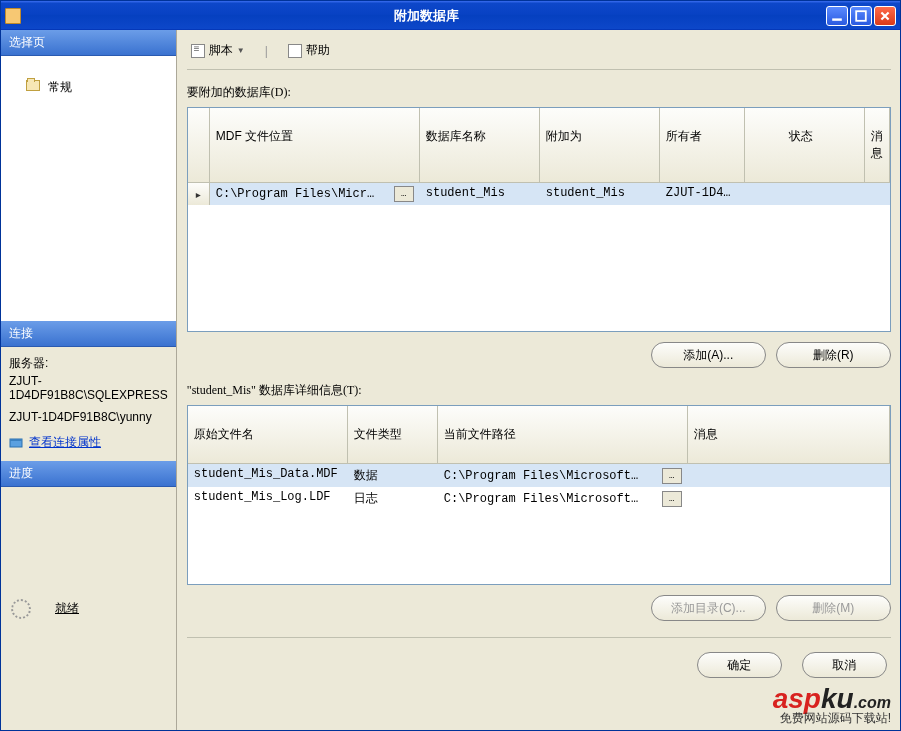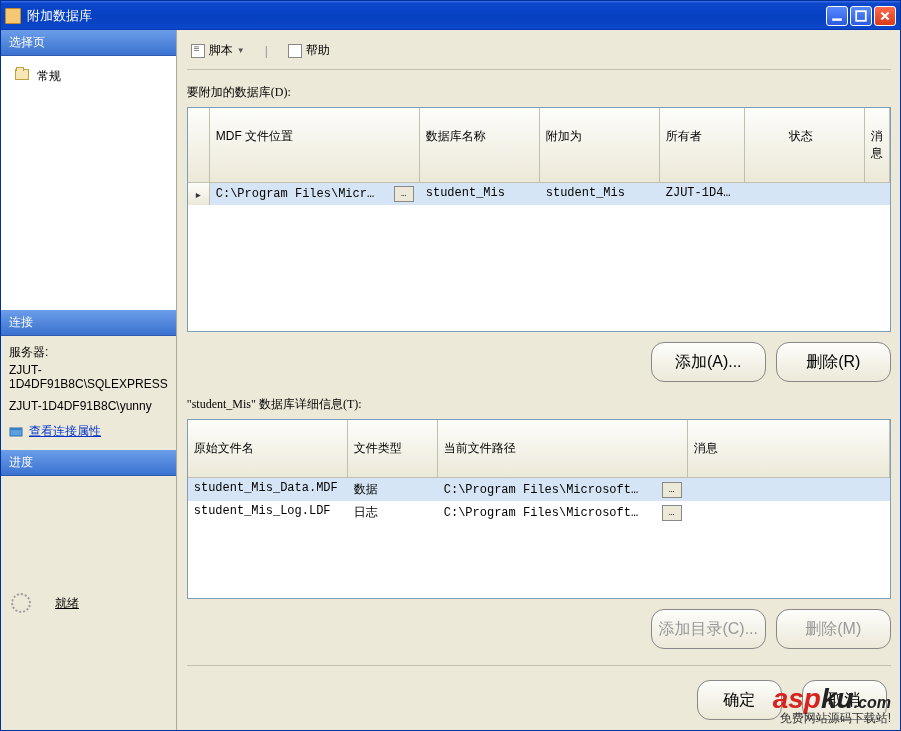--- a/index.html
+++ b/index.html
@@ -9,37 +9,37 @@
       background: #fff;
       width: 901px;
       height: 731px;
       overflow: hidden;
       position: relative;
     }
     .window { width: 901px; height: 731px; border: 1px solid #003399; display: flex; flex-direction: column; }
     .titlebar {
       height: 29px;
       background: linear-gradient(to bottom, #3a6df0 0%, #0d47c9 8%, #0842c4 45%, #0540c0 50%, #0d47c9 95%, #0030b0 100%);
-      display: flex; align-items: center; padding: 0 4px; color: #fff; font-weight: normal;
+      display: flex; align-items: center; padding: 0 4px; color: #fff; font-weight: bold; text-align: center;
     }
     .titlebar .win-icon { width: 16px; height: 16px; margin-right: 6px; background: #f7c873; border: 1px solid #c08a2a; border-radius: 1px; }
     .titlebar .title { flex: 1; font-size: 13px; }
     .winbtns { display: flex; gap: 2px; }
     .winbtn { width: 22px; height: 20px; border: 1px solid #fff; border-radius: 3px; display: flex; align-items: center; justify-content: center; font-size: 11px; cursor: pointer; }
     .winbtn.min, .winbtn.max { background: linear-gradient(to bottom, #5a8aff, #2a5ae0); }
     .winbtn.close { background: linear-gradient(to bottom, #ff6a4a, #d93a1a); }
     .winbtn svg { width: 12px; height: 12px; }
     .body { flex: 1; display: flex; background: #ece9d8; }
     .sidebar { width: 228px; display: flex; flex-direction: column; border-right: 1px solid #aca899; }
     .side-header {
       background: linear-gradient(to bottom, #6b9de8, #3a72d0);
       color: #fff; padding: 4px 8px; font-size: 12px;
       border-bottom: 1px solid #2a5ab0;
     }
-    .side-content { flex: 1; background: #fff; padding: 10px; }
+    .side-content { flex: 1; background: #fff; padding: 21px; }
     .page-item { display: flex; align-items: center; gap: 6px; padding: 2px 4px; }
     .page-item .icon { width: 16px; height: 16px; }
     .icon-folder { display: inline-block; width: 14px; height: 11px; background: #f7e7b5; border: 1px solid #c0a040; position: relative; }
     .icon-folder::before { content: ""; position: absolute; top: -3px; left: 0; width: 6px; height: 3px; background: #f7e7b5; border: 1px solid #c0a040; border-bottom: none; }
     .conn-block { padding: 8px; background: #ece9d8; }
     .conn-block div { margin-bottom: 2px; }
     .link { color: #0033cc; text-decoration: underline; cursor: pointer; }
     .spinner { width: 20px; height: 20px; border: 2px dotted #999; border-radius: 50%; display: inline-block; }
     .progress-row { display: flex; align-items: center; gap: 24px; padding: 10px; text-decoration: underline; }
     .main { flex: 1; display: flex; flex-direction: column; padding: 6px 10px 6px 10px; }
@@ -53,21 +53,21 @@
     .grid { background: #fff; border: 1px solid #7b9ebd; height: 225px; overflow: hidden; }
     .grid-head { display: flex; background: linear-gradient(to bottom, #fdfdfb, #ece9d8); border-bottom: 1px solid #c0c0b0; }
     .grid-head .cell { padding: 20px 6px; border-right: 1px solid #c0c0b0; font-size: 12px; }
     .grid-row { display: flex; }
     .grid-row.selected { background: #d6e5f5; }
     .grid-row .cell { padding: 3px 6px; font-family: "Courier New", monospace; font-size: 12px; white-space: nowrap; overflow: hidden; }
     .row-selector { width: 22px; background: linear-gradient(to bottom, #fdfdfb, #ece9d8); border-right: 1px solid #c0c0b0; display: flex; align-items: center; justify-content: center; }
     .row-selector.sel::after { content: "▸"; font-size: 10px; color: #333; }
     .browse-btn { width: 20px; height: 16px; background: #ece9d8; border: 1px solid #888; font-size: 9px; display: inline-flex; align-items: center; justify-content: center; cursor: pointer; vertical-align: middle; }
     .btn-row { display: flex; justify-content: flex-end; gap: 10px; margin: 10px 0; }
-    .btn { min-width: 115px; height: 40px; background: linear-gradient(to bottom, #fdfdfb, #ece9d8); border: 1px solid #888; border-radius: 13px; cursor: pointer; font-size: 16px; }
+    .btn { min-width: 115px; height: 26px; background: linear-gradient(to bottom, #fdfdfb, #ece9d8); border: 1px solid #888; border-radius: 13px; cursor: pointer; font-size: 12px; }
     .btn.disabled { color: #999; cursor: default; }
     .detail-grid { background: #fff; border: 1px solid #7b9ebd; height: 180px; }
     .footer { border-top: 1px solid #c0c0b0; padding-top: 8px; margin-top: 6px; }
     .dialog-btns { display: flex; justify-content: flex-end; gap: 20px; padding: 6px 4px 0; }
     .watermark { position: absolute; bottom: 16px; right: 10px; font-family: Arial; font-size: 28px; font-weight: bold; font-style: italic; color: #222; pointer-events: none; }
     .watermark .red { color: #d8221f; }
     .watermark .com { font-size: 16px; }
     .watermark-sub { position: absolute; bottom: 4px; right: 10px; font-size: 12px; color: #333; pointer-events: none; }
     
     .c-mdf { width: 210px; }

